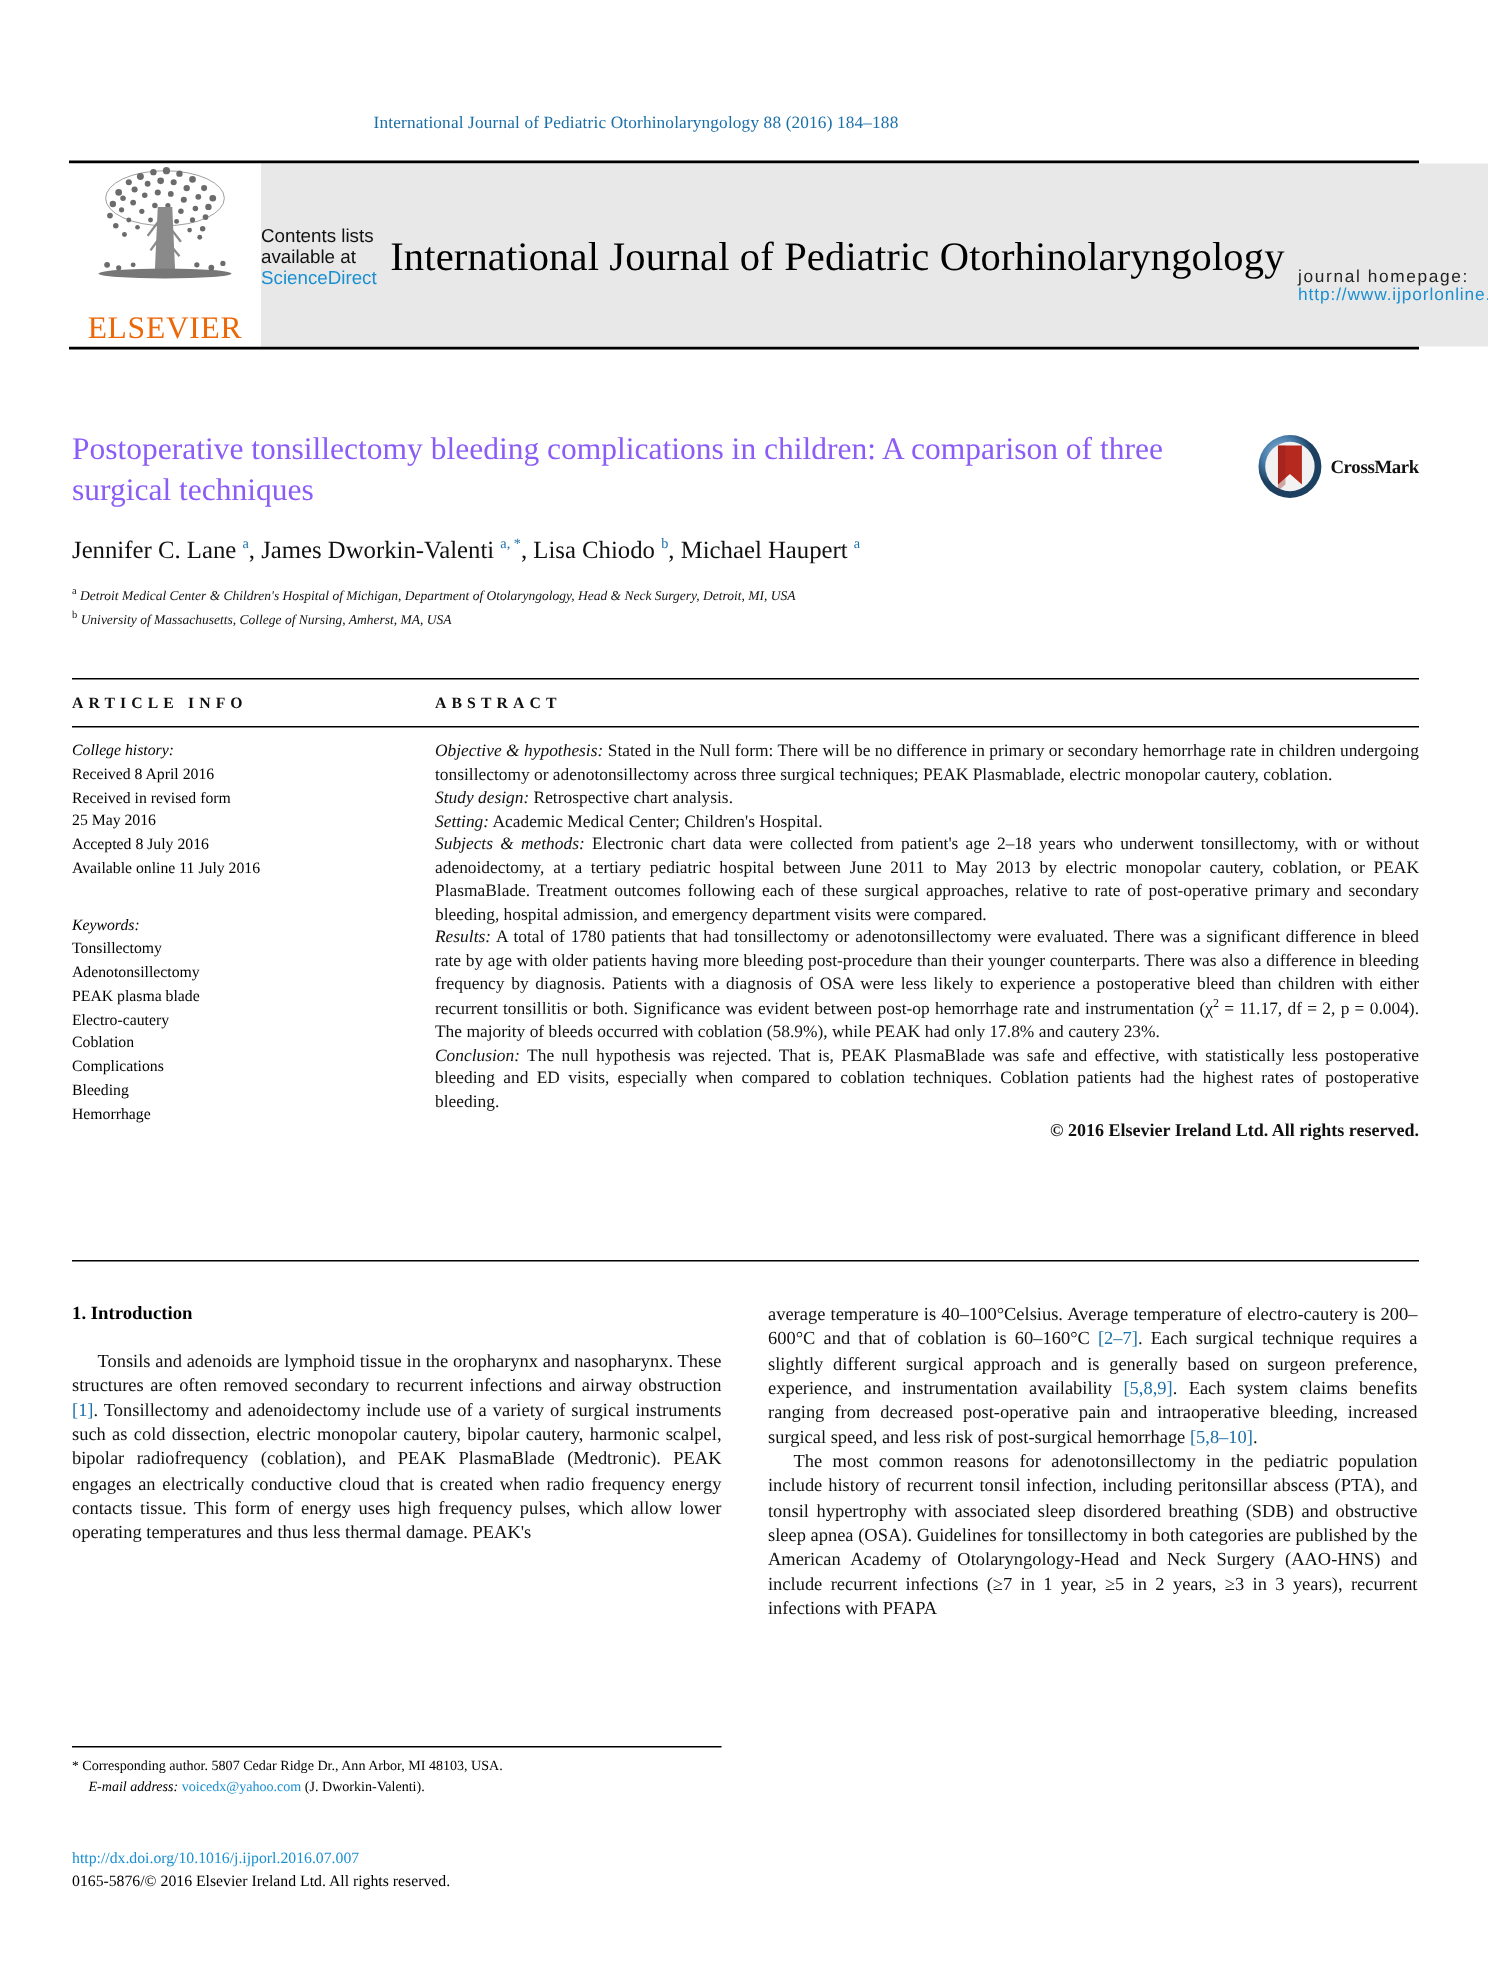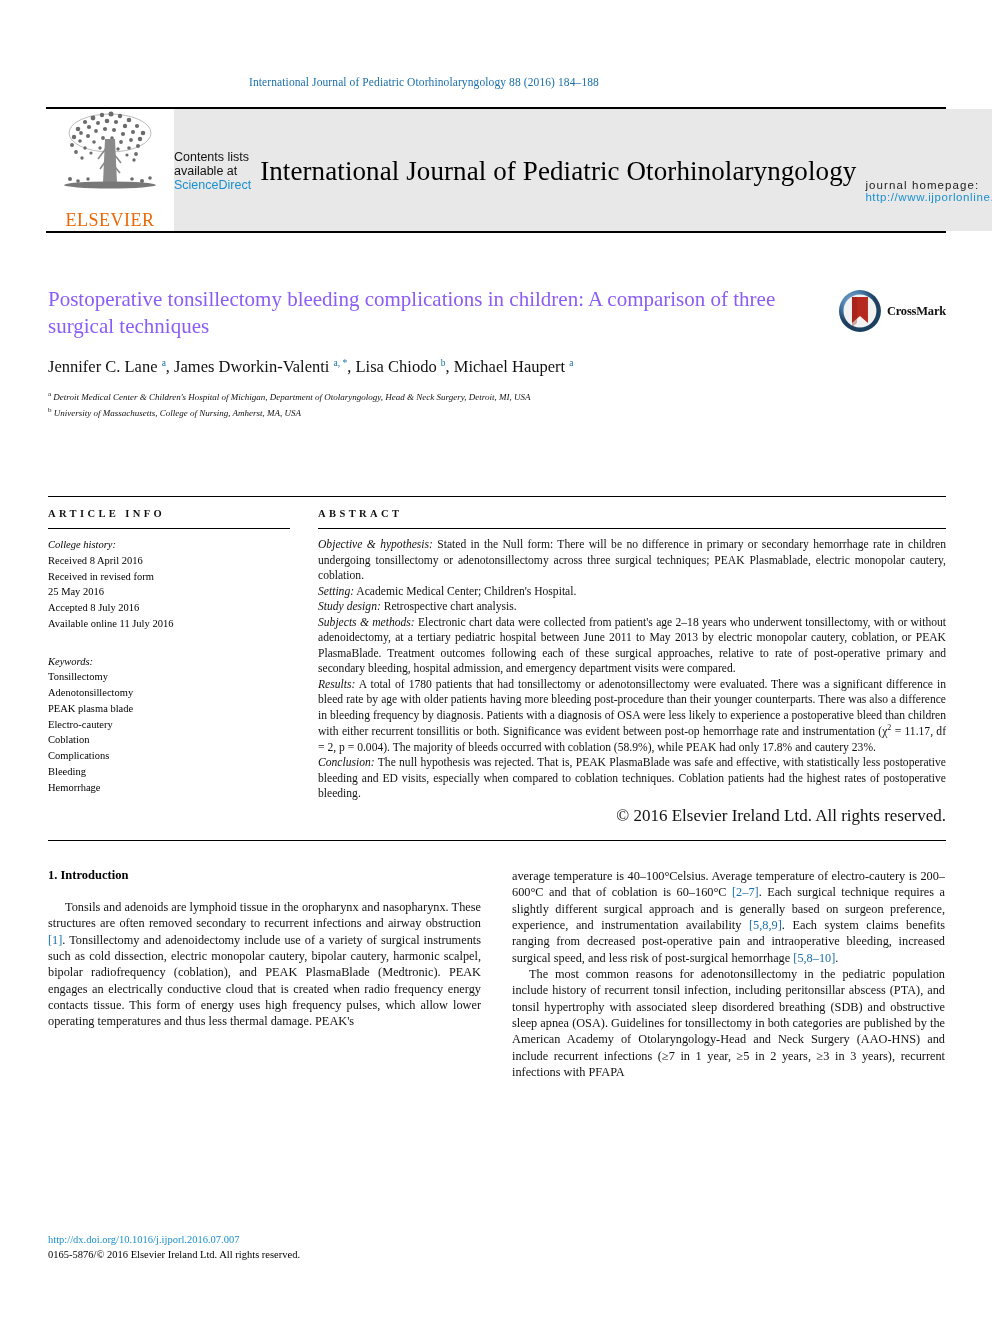--- a/index.html
+++ b/index.html
@@ -47,21 +47,21 @@
     display: flex;
     flex-direction: column;
     align-items: center;
     justify-content: flex-end;
     padding-bottom: 2px;
     background: #fff;
   }
   .tree-svg { display: block; }
   .elsevier-word {
     font-family: "Liberation Serif", serif;
-    font-size: 18px;
+    font-size: 21px;
     letter-spacing: 0.5px;
     color: #ec6707;
     line-height: 1;
     margin-top: 16px;
   }
   .journal-band {
     flex: 1 1 auto;
     background: #e8e8e8;
     display: flex;
     flex-direction: row;
@@ -158,22 +158,20 @@
     letter-spacing: -0.2px;
   }
 
   
   .info-region {
     position: absolute;
     top: 452px; left: 48px; width: 898px;
     border-top: 1px solid #000;
     padding-top: 11px;
     display: flex;
-    gap: 28px;
-    margin-top: 44px;
   }
   .col-left { width: 242px; flex: 0 0 242px; }
   .col-right { flex: 1 1 auto; }
   .sect-head {
     font-family: "Liberation Serif", serif;
     font-size: 10.5px;
     font-weight: bold;
     letter-spacing: 3.4px;
     color: #111;
     margin-bottom: 9px;
@@ -183,21 +181,21 @@
   .meta-list { font-size: 10.5px; line-height: 1.5; }
   .kw-block { margin-top: 22px; }
   .abstract-body {
     font-size: 11.6px;
     line-height: 1.34;
     text-align: justify;
     color: #111;
   }
   .abstract-body p { margin: 0; }
   .abstract-body .lbl { font-style: italic; }
-  .copyright { text-align: right; margin-top: 3px; font-size: 17px; }
+  .copyright { text-align: right; margin-top: 3px; font-size: 12px; font-weight: bold; }
   .sup-chi { font-size: 8px; vertical-align: super; }
 
   
   .body-region {
     position: absolute;
     top: 840px; left: 48px; width: 898px;
     border-top: 1px solid #000;
     padding-top: 27px;
     display: flex;
     gap: 31px;
@@ -386,22 +384,22 @@
           <div>Hemorrhage</div>
         </div>
       </div>
     </div>
 
     <div class="col-right">
       <div class="sect-head">ABSTRACT</div>
       <div class="rule"></div>
       <div class="abstract-body">
         <p><span class="lbl">Objective &amp; hypothesis:</span><span> Stated in the Null form: There will be no difference in primary or secondary hemorrhage rate in children undergoing tonsillectomy or adenotonsillectomy across three surgical techniques; PEAK Plasmablade, electric monopolar cautery, coblation.</span></p>
+        <p><span class="lbl">Study design:</span><span> Retrospective chart analysis.</span></p>
         <p><span class="lbl">Setting:</span><span> Academic Medical Center; Children's Hospital.</span></p>
-        <p><span class="lbl">Study design:</span><span> Retrospective chart analysis.</span></p>
         <p><span class="lbl">Subjects &amp; methods:</span><span> Electronic chart data were collected from patient's age 2–18 years who underwent tonsillectomy, with or without adenoidectomy, at a tertiary pediatric hospital between June 2011 to May 2013 by electric monopolar cautery, coblation, or PEAK PlasmaBlade. Treatment outcomes following each of these surgical approaches, relative to rate of post-operative primary and secondary bleeding, hospital admission, and emergency department visits were compared.</span></p>
         <p><span class="lbl">Results:</span><span> A total of 1780 patients that had tonsillectomy or adenotonsillectomy were evaluated. There was a significant difference in bleed rate by age with older patients having more bleeding post-procedure than their younger counterparts. There was also a difference in bleeding frequency by diagnosis. Patients with a diagnosis of OSA were less likely to experience a postoperative bleed than children with either recurrent tonsillitis or both. Significance was evident between post-op hemorrhage rate and instrumentation (χ</span><span class="sup-chi">2</span><span> = 11.17, df = 2, p = 0.004). The majority of bleeds occurred with coblation (58.9%), while PEAK had only 17.8% and cautery 23%.</span></p>
         <p><span class="lbl">Conclusion:</span><span> The null hypothesis was rejected. That is, PEAK PlasmaBlade was safe and effective, with statistically less postoperative bleeding and ED visits, especially when compared to coblation techniques. Coblation patients had the highest rates of postoperative bleeding.</span></p>
         <div class="copyright">© 2016 Elsevier Ireland Ltd. All rights reserved.</div>
       </div>
     </div>
   </div>
 
   <div class="body-region">
     <div class="bcol">
@@ -411,19 +409,23 @@
       </div>
     </div>
     <div class="bcol">
       <div class="btext">
         <p><span>average temperature is 40–100°Celsius. Average temperature of electro-cautery is 200–600°C and that of coblation is 60–160°C </span><span class="ref">[2–7]</span><span>. Each surgical technique requires a slightly different surgical approach and is generally based on surgeon preference, experience, and instrumentation availability </span><span class="ref">[5,8,9]</span><span>. Each system claims benefits ranging from decreased post-operative pain and intraoperative bleeding, increased surgical speed, and less risk of post-surgical hemorrhage </span><span class="ref">[5,8–10]</span><span>.</span></p>
         <p class="ind">The most common reasons for adenotonsillectomy in the pediatric population include history of recurrent tonsil infection, including peritonsillar abscess (PTA), and tonsil hypertrophy with associated sleep disordered breathing (SDB) and obstructive sleep apnea (OSA). Guidelines for tonsillectomy in both categories are published by the American Academy of Otolaryngology-Head and Neck Surgery (AAO-HNS) and include recurrent infections (≥7 in 1 year, ≥5 in 2 years, ≥3 in 3 years), recurrent infections with PFAPA</p>
       </div>
     </div>
   </div>
 
+  <div class="footnote">
+    <div><span class="star">*</span><span> Corresponding author. 5807 Cedar Ridge Dr., Ann Arbor, MI 48103, USA.</span></div>
+    <div class="fn-indent"><em>E-mail address:</em> <span class="email-link">voicedx@yahoo.com</span><span> (J. Dworkin-Valenti).</span></div>
+  </div>
 
   <div class="doi-block">
     <div class="doi-link">http://dx.doi.org/10.1016/j.ijporl.2016.07.007</div>
     <div>0165-5876/© 2016 Elsevier Ireland Ltd. All rights reserved.</div>
   </div>
 
 </div>
 
 </body></html>

